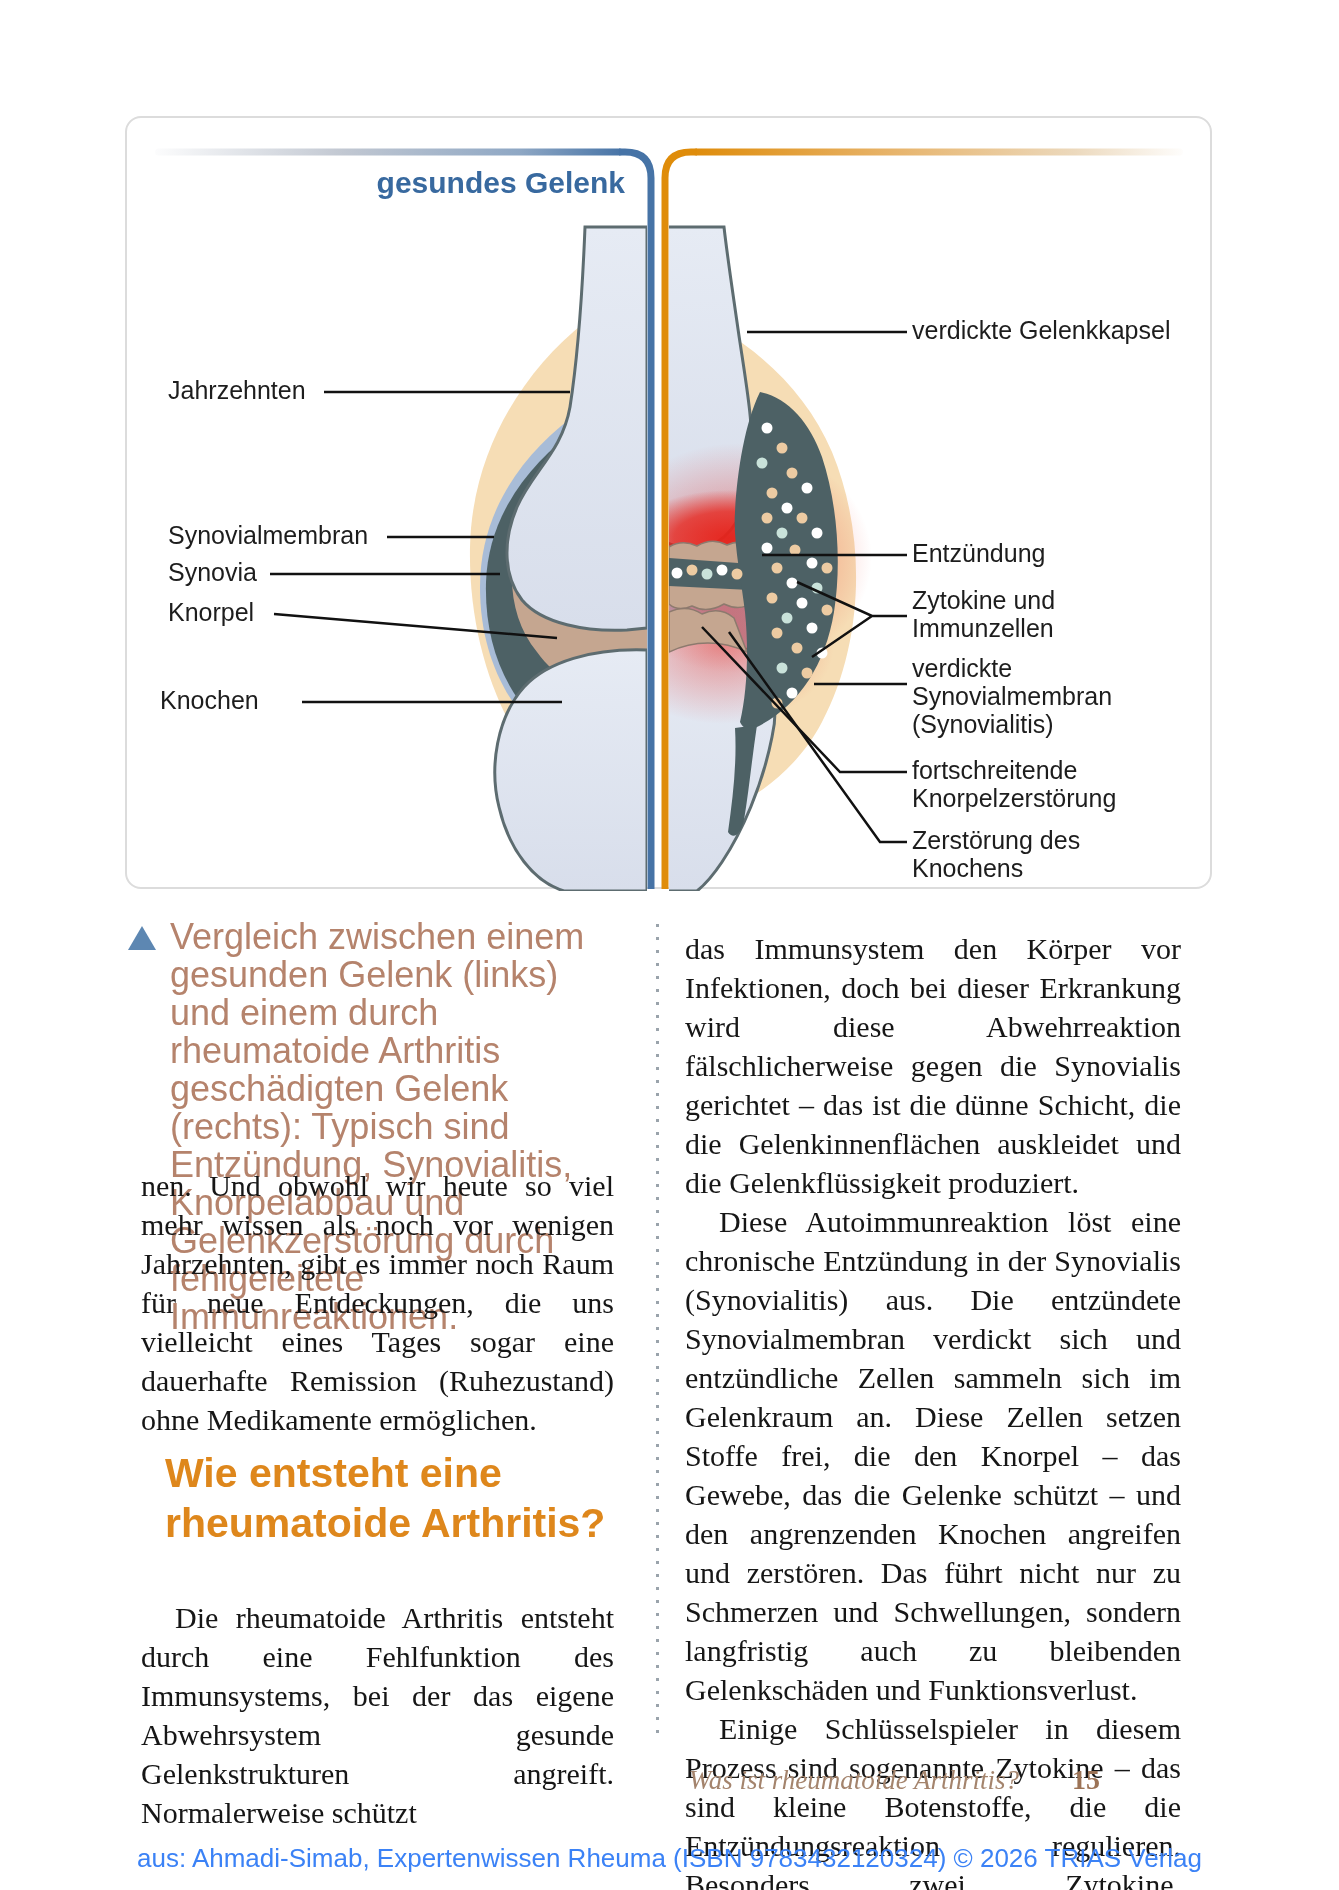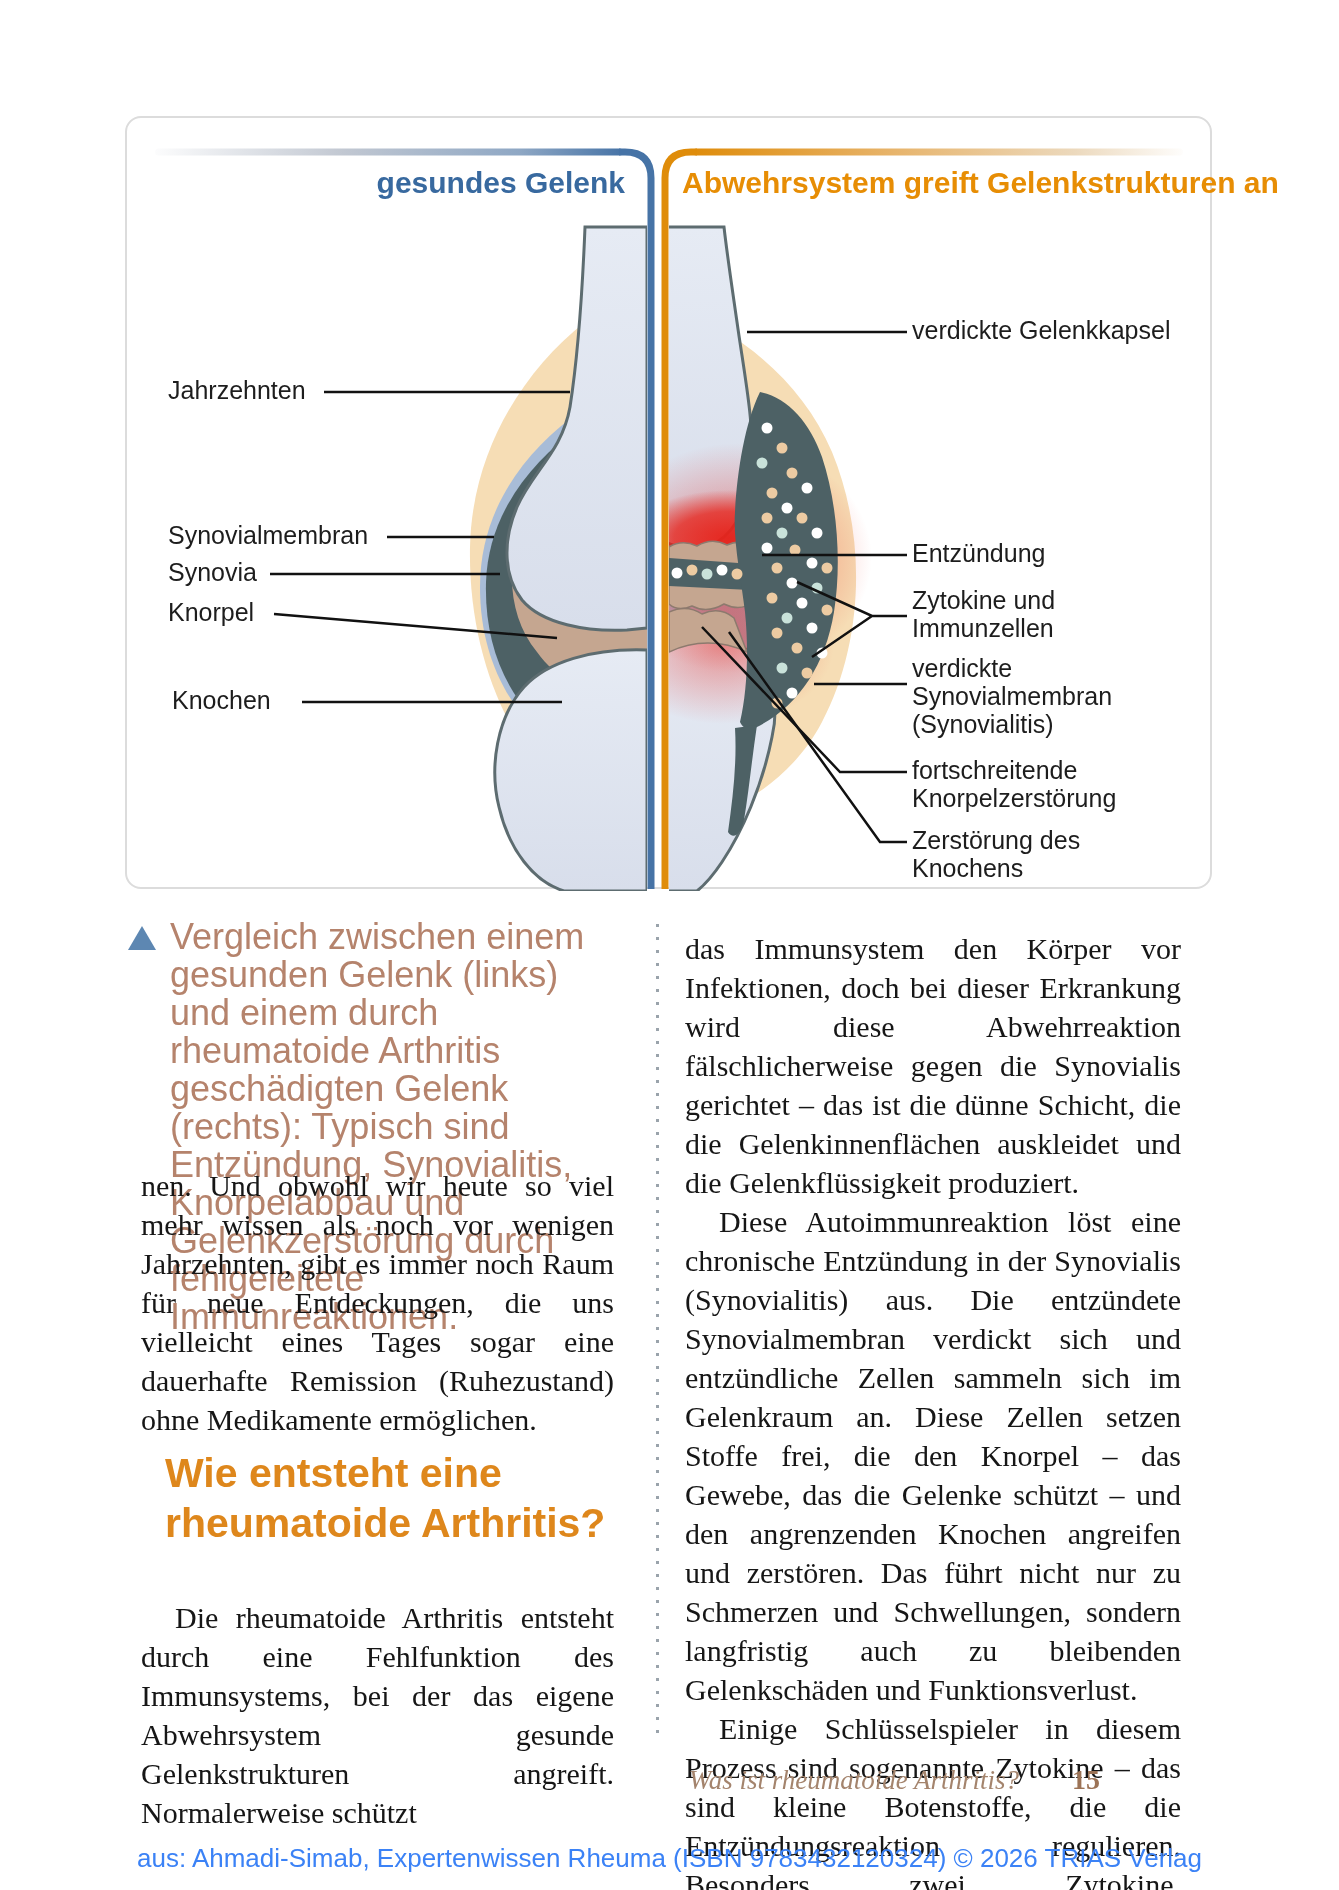--- a/index.html
+++ b/index.html
@@ -168,27 +168,26 @@
         <path d="M 635,437 L 780,437"></path>
         <path d="M 780,498 L 745,498 L 670,464 M 745,498 L 685,539"></path>
         <path d="M 687,566 L 780,566"></path>
         <path d="M 575,509 L 713,654 L 780,654"></path>
         <path d="M 602,514 L 753,724 L 780,724"></path>
       </g>
     </svg>
   </div>
 
   <div class="fig-header left">gesundes Gelenk</div>
-  <div class="fig-header right">Abwehrsystem greift Gelenkstrukturen an</div>
 
   <div class="fig-label" style="left:168px;top:376px;">Jahrzehnten</div>
   <div class="fig-label" style="left:168px;top:521px;">Synovialmembran</div>
   <div class="fig-label" style="left:168px;top:558px;">Synovia</div>
   <div class="fig-label" style="left:168px;top:598px;">Knorpel</div>
-  <div class="fig-label" style="left:172px;top:686px;">Knochen</div>
+  <div class="fig-label" style="left:160px;top:686px;">Knochen</div>
 
   <div class="fig-label" style="left:912px;top:316px;">verdickte Gelenkkapsel</div>
   <div class="fig-label" style="left:912px;top:539px;">Entzündung</div>
   <div class="fig-label" style="left:912px;top:586px;">Zytokine und
 Immunzellen</div>
   <div class="fig-label" style="left:912px;top:654px;">verdickte
 Synovialmembran
 (Synovialitis)</div>
   <div class="fig-label" style="left:912px;top:756px;">fortschreitende
 Knorpelzerstörung</div>

